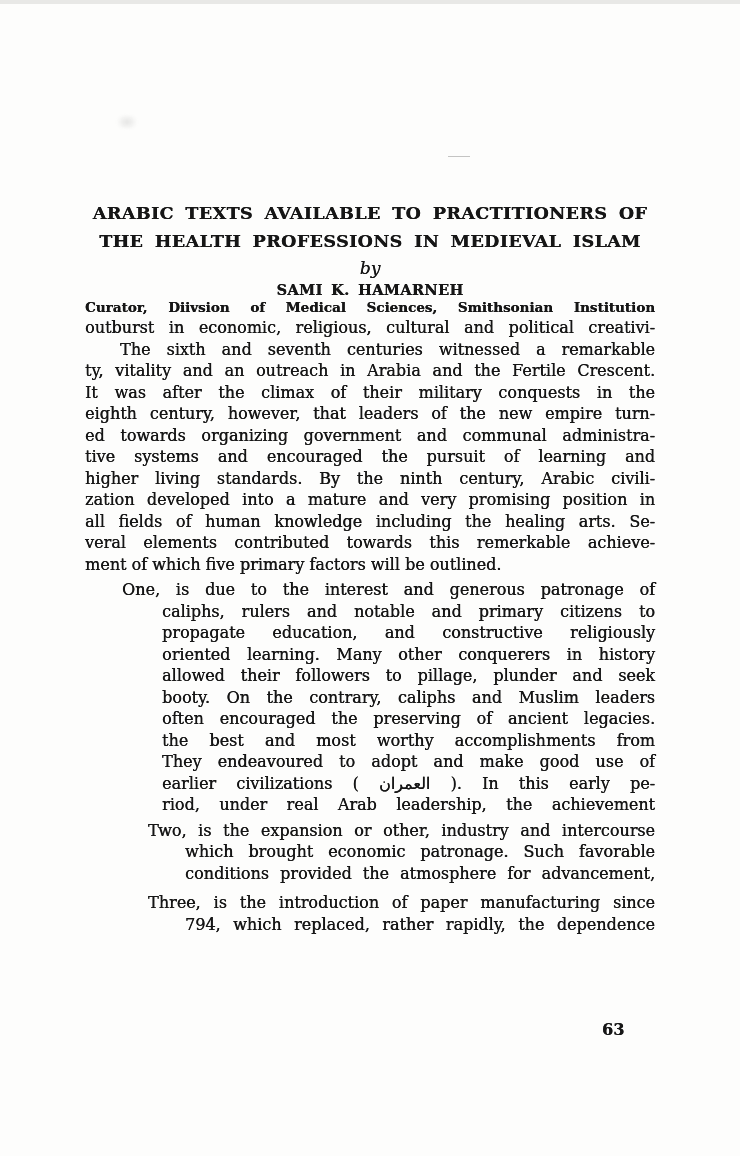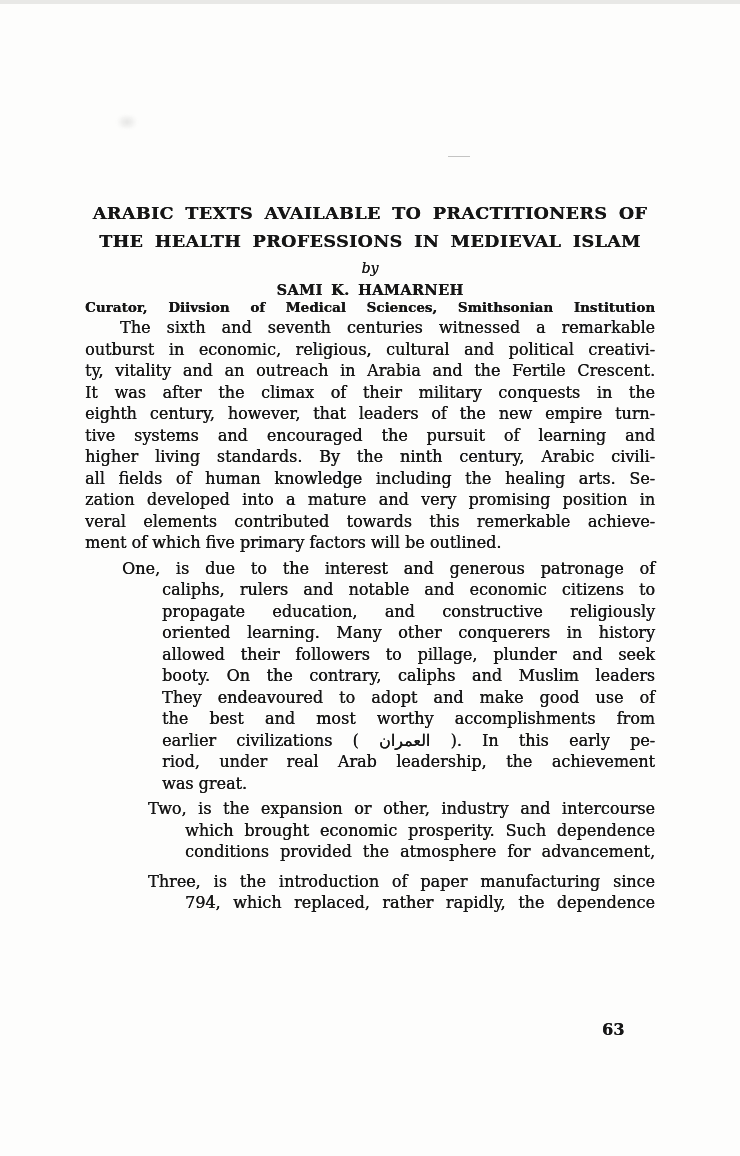--- a/index.html
+++ b/index.html
@@ -29,21 +29,21 @@
   }
   
   .title-block{
     position:absolute;top:195px;left:85px;width:570px;text-align:center;
   }
   .title-line{
     font-weight:bold;font-size:17.5px;line-height:28px;
     letter-spacing:0.4px;word-spacing:5px;white-space:nowrap;
   }
   .byline{
-    font-style:italic;font-size:14px;line-height:22px;margin-top:2px;
+    font-style:italic;font-size:17px;line-height:22px;margin-top:2px;
   }
   .author{
     font-weight:bold;font-size:14.5px;line-height:19px;margin-top:1px;
     letter-spacing:0.4px;word-spacing:3px;
   }
   .affiliation{
     font-weight:bold;font-size:13.5px;line-height:17px;
     text-align:justify;text-align-last:justify;
   }
   
@@ -86,48 +86,49 @@
   <div class="title-block">
     <div class="title-line">ARABIC TEXTS AVAILABLE TO PRACTITIONERS OF</div>
     <div class="title-line">THE HEALTH PROFESSIONS IN MEDIEVAL ISLAM</div>
     <div class="byline">by</div>
     <div class="author">SAMI K. HAMARNEH</div>
     <div class="affiliation">Curator, Diivsion of Medical Sciences, Smithsonian Institution</div>
   </div>
 
   <div class="body-text" id="body-text">
       <div class="para">
+        <div class="line">outburst in economic, religious, cultural and political creativi-</div>
         <div class="line" style="text-indent: 35px;">The sixth and seventh centuries witnessed a remarkable</div>
-        <div class="line">outburst in economic, religious, cultural and political creativi-</div>
         <div class="line">ty, vitality and an outreach in Arabia and the Fertile Crescent.</div>
         <div class="line">It was after the climax of their military conquests in the</div>
         <div class="line">eighth century, however, that leaders of the new empire turn-</div>
+        <div class="line">ed towards organizing government and communal administra-</div>
         <div class="line">tive systems and encouraged the pursuit of learning and</div>
         <div class="line">higher living standards.  By the ninth century, Arabic civili-</div>
+        <div class="line">zation developed into a mature and very promising position in</div>
         <div class="line">all fields of human knowledge including the healing arts.  Se-</div>
-        <div class="line">zation developed into a mature and very promising position in</div>
         <div class="line">veral elements contributed towards this remerkable achieve-</div>
         <div class="line last">ment of which five primary factors will be outlined.</div>
       </div>
       <div class="para" style="margin-top: 4px; padding-left: 77px;">
         <div class="line" style="margin-left: -40px;">One, is due to the interest and generous patronage of</div>
-        <div class="line">caliphs, rulers and notable and economic citizens to</div>
+        <div class="line">caliphs, rulers and notable and primary citizens to</div>
         <div class="line">propagate education, and constructive religiously</div>
         <div class="line">oriented learning.  Many other conquerers in history</div>
         <div class="line">allowed their followers to pillage, plunder and seek</div>
         <div class="line">booty.  On the contrary, caliphs and Muslim leaders</div>
+        <div class="line">often encouraged the preserving of ancient legacies.</div>
+        <div class="line">the best and most worthy accomplishments from</div>
         <div class="line">They endeavoured to adopt and make good use of</div>
-        <div class="line">the best and most worthy accomplishments from</div>
         <div class="line">earlier civilizations ( العمران ).  In this early pe-</div>
         <div class="line">riod, under real Arab leadership, the achievement</div>
-        <div class="line last">was great.</div>
       </div>
       <div class="para" style="margin-top: 4px; padding-left: 100px;">
         <div class="line" style="margin-left: -37px;">Two, is the expansion or other, industry and intercourse</div>
-        <div class="line">which brought economic prosperity.  Such dependence</div>
+        <div class="line">which brought economic patronage.  Such favorable</div>
         <div class="line">conditions provided the atmosphere for advancement,</div>
       </div>
       <div class="para" style="margin-top: 8px; padding-left: 100px;">
         <div class="line" style="margin-left: -37px;">Three, is the introduction of paper manufacturing since</div>
         <div class="line">794, which replaced, rather rapidly, the dependence</div>
       </div>
     </div>
 
 
   <div class="page-number">63</div>

